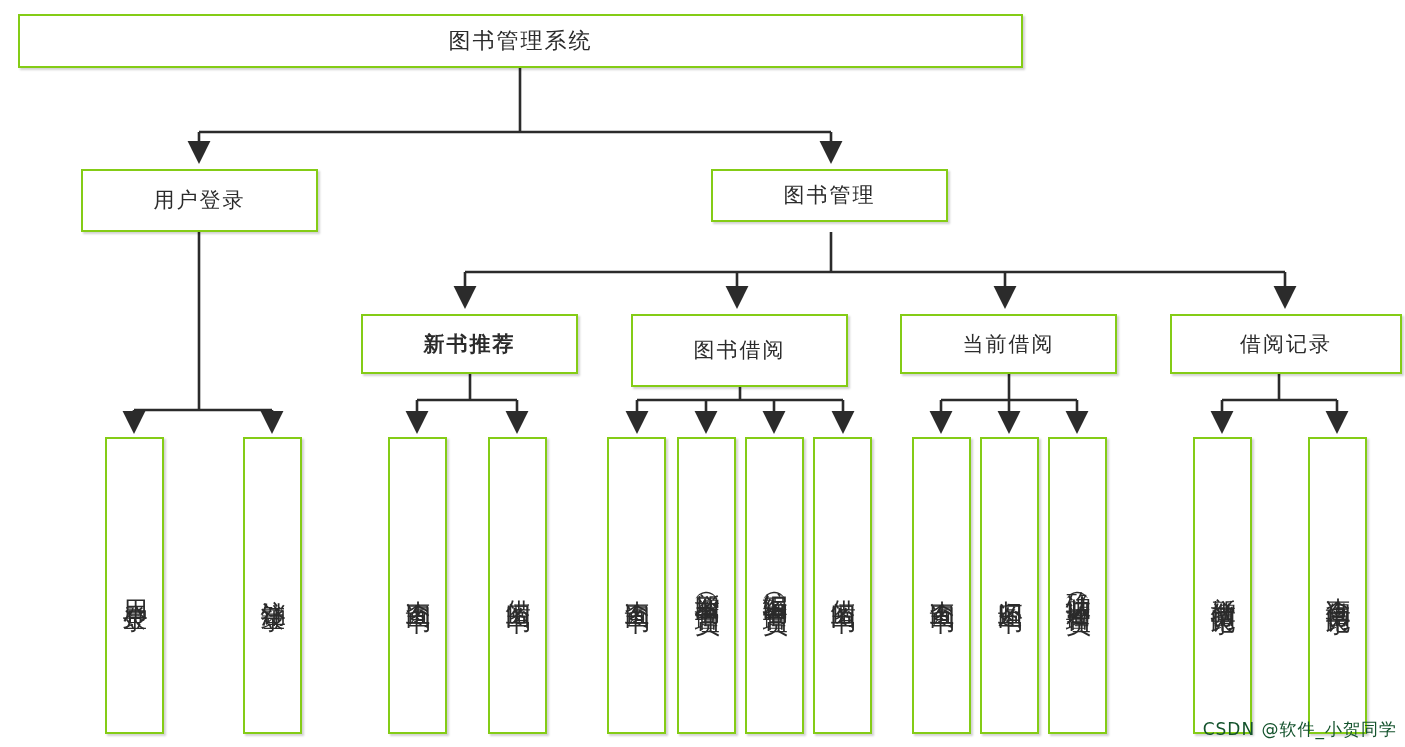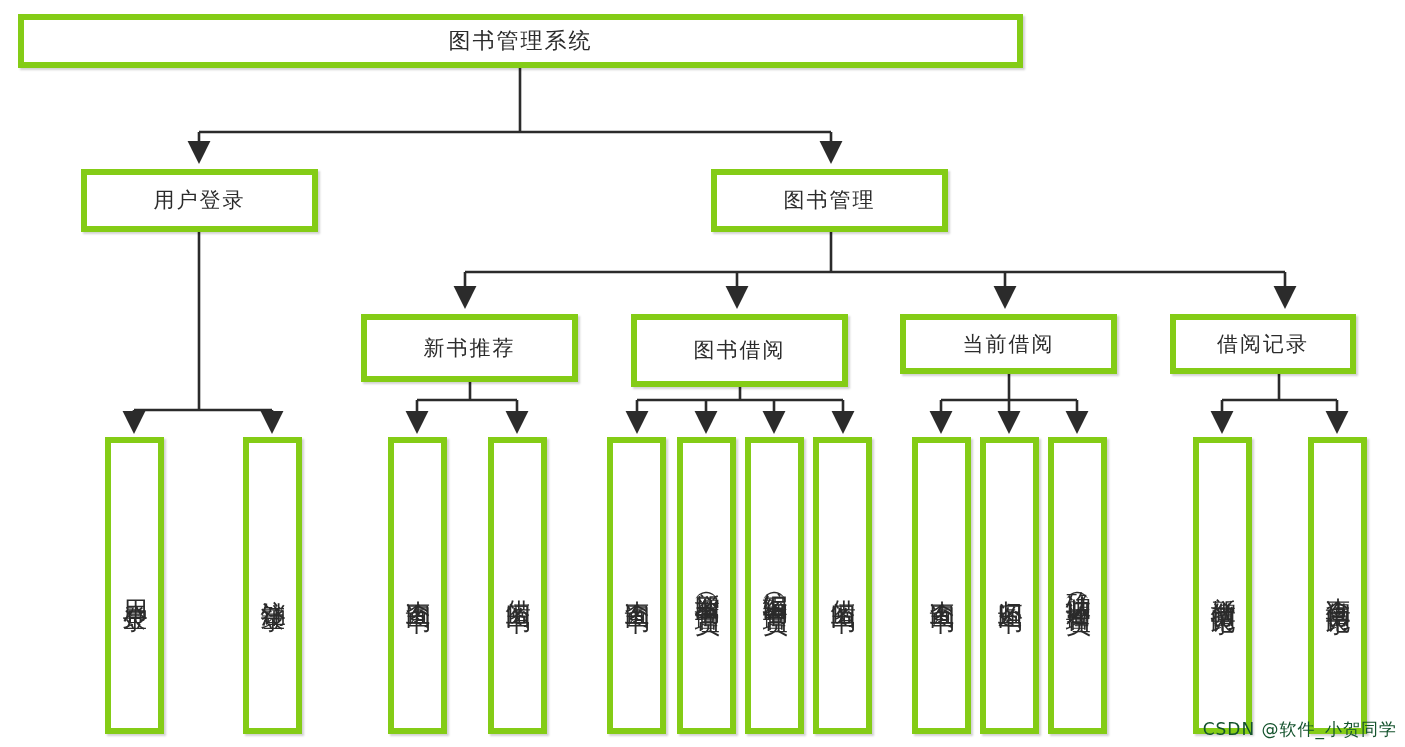--- a/index.html
+++ b/index.html
@@ -23,21 +23,21 @@
     left: 0;
     top: 0;
     width: 1405px;
     height: 747px;
     pointer-events: none;
   }
   .node {
     position: absolute;
     box-sizing: border-box;
     background: #ffffff;
-    border: 6px solid #84cc16;
+    border: 2px solid #84cc16;
     display: flex;
     align-items: center;
     justify-content: center;
     color: #2b2b2b;
     box-shadow: 2px 2px 2px rgba(0,0,0,0.18);
   }
   .node .label {
     display: block;
     text-align: center;
     line-height: 1.18;
@@ -133,34 +133,34 @@
     </g>
   </svg>
 
   <div class="node horiz root" style="left:18px; top:14px; width:1005px; height:54px;">
     <span class="label">图书管理系统</span>
   </div>
 
   <div class="node horiz" style="left:81px; top:169px; width:237px; height:63px;">
     <span class="label">用户登录</span>
   </div>
-  <div class="node horiz" style="left:711px; top:169px; width:237px; height:63px;">
+  <div class="node horiz" style="left:711px; top:169px; width:237px; height:53px;">
     <span class="label">图书管理</span>
   </div>
 
-  <div class="node horiz" style="left:361px; top:314px; width:217px; height:68px;">
+  <div class="node horiz" style="left:361px; top:314px; width:217px; height:60px;font-weight:bold;">
     <span class="label">新书推荐</span>
   </div>
   <div class="node horiz" style="left:631px; top:314px; width:217px; height:73px;">
     <span class="label">图书借阅</span>
   </div>
   <div class="node horiz" style="left:900px; top:314px; width:217px; height:60px;">
     <span class="label">当前借阅</span>
   </div>
-  <div class="node horiz" style="left:1170px; top:314px; width:186px; height:60px;">
+  <div class="node horiz" style="left:1170px; top:314px; width:232px; height:60px;">
     <span class="label">借阅记录</span>
   </div>
 
   <div class="node vert" style="left:105px; top:437px; width:59px; height:297px;">
     <span class="label">用户登录</span>
   </div>
   <div class="node vert" style="left:243px; top:437px; width:59px; height:297px;">
     <span class="label">注销登录</span>
   </div>
 

